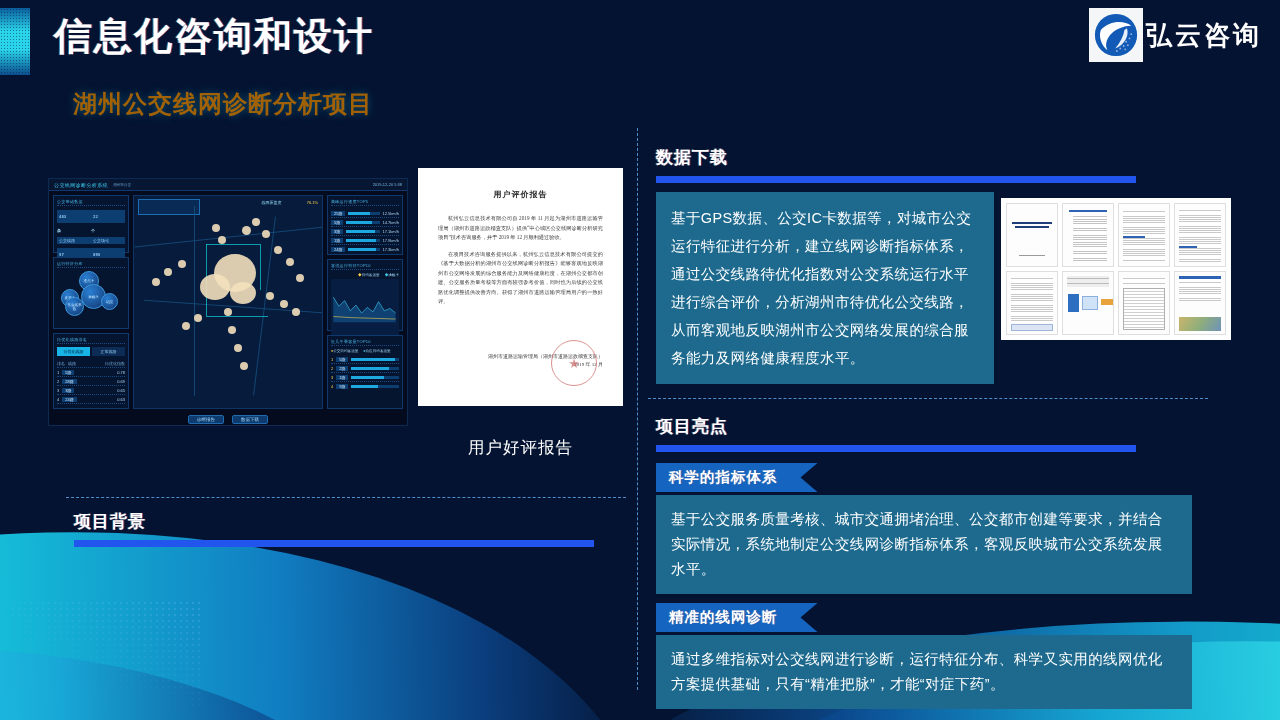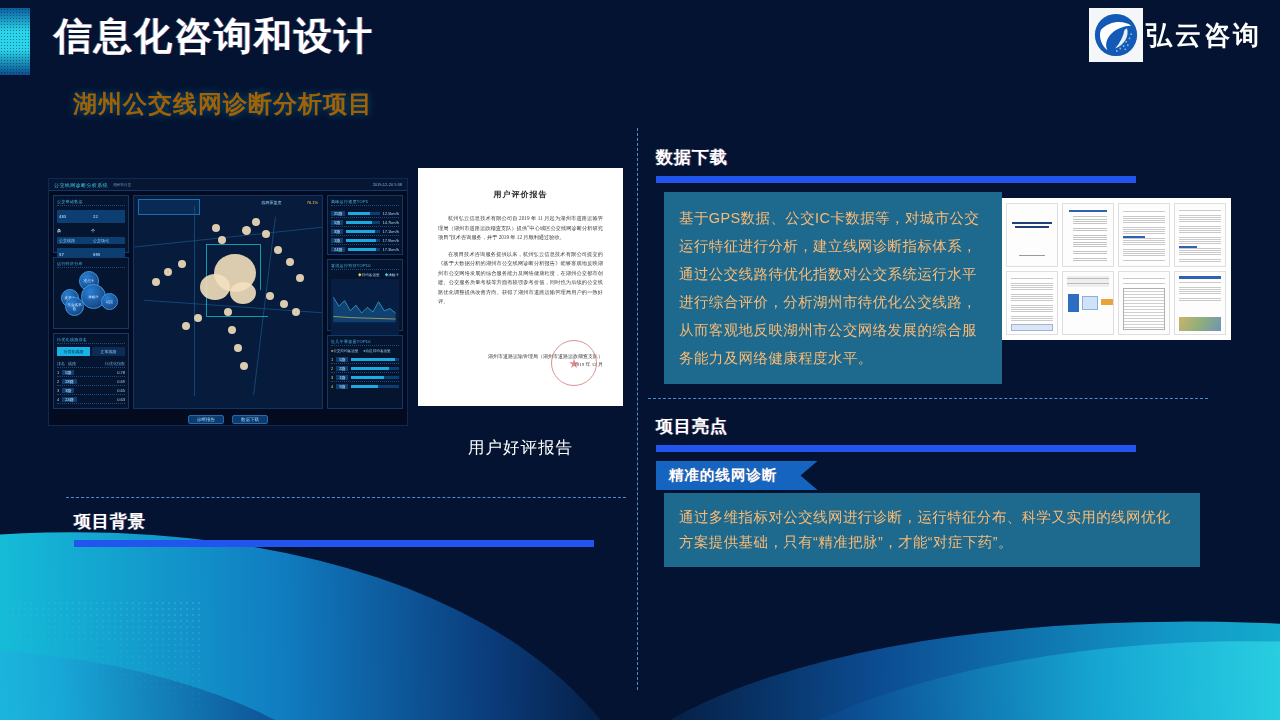--- a/index.html
+++ b/index.html
@@ -100,26 +100,25 @@
   
   .section{ position:absolute; z-index:6; }
   .sec-title{
     font-size:17px; font-weight:bold; color:#ffffff; letter-spacing:1px;
     text-shadow:1px 0 0 rgba(255,80,80,.45), -1px 0 0 rgba(60,200,255,.5);
   }
   .sec-rule{ margin-top:7px; height:7px; background:#2255ee; }
 
   .body-box{
     background:#1d6a8e;
-    color:#fdba74;
+    color:#ffffff;
     font-size:14.5px;
     line-height:28px;
     letter-spacing:.4px;
     padding:12px 15px;
-    margin-left:8px;
   }
 
   
   .ribbon{
     position:relative; display:inline-block;
     background:#1565c0;
     padding:5px 40px 5px 13px;
     font-size:14.5px; font-weight:bold; letter-spacing:1px; color:#ffffff;
     text-shadow:1px 0 0 rgba(255,80,80,.35), -1px 0 0 rgba(60,200,255,.4);
     clip-path:polygon(0 0, 100% 0, calc(100% - 17px) 50%, 100% 100%, 0 100%);
@@ -514,20 +513,24 @@
 <div class="section" style="left:656px;top:146px;width:552px;">
   <div class="sec-title">数据下载</div>
   <div class="sec-rule" style="width:480px;"></div>
   <div class="body-box" style="margin-top:9px;width:338px;">基于GPS数据、公交IC卡数据等，对城市公交运行特征进行分析，建立线网诊断指标体系，通过公交线路待优化指数对公交系统运行水平进行综合评价，分析湖州市待优化公交线路，从而客观地反映湖州市公交网络发展的综合服务能力及网络健康程度水平。</div>
 </div>
 
 <div class="section" style="left:656px;top:415px;width:552px;">
   <div class="sec-title">项目亮点</div>
   <div class="sec-rule" style="width:480px;"></div>
 
+  <div style="margin-top:11px;">
+    <div class="ribbon">科学的指标体系</div>
+    <div class="body-box" style="width:536px;margin-top:3px;line-height:25px;">基于公交服务质量考核、城市交通拥堵治理、公交都市创建等要求，并结合实际情况，系统地制定公交线网诊断指标体系，客观反映城市公交系统发展水平。</div>
+  </div>
 
   <div style="margin-top:9px;">
     <div class="ribbon">精准的线网诊断</div>
     <div class="body-box" style="width:536px;margin-top:3px;line-height:25px;">通过多维指标对公交线网进行诊断，运行特征分布、科学又实用的线网优化方案提供基础，只有“精准把脉”，才能“对症下药”。</div>
   </div>
 </div>
 
 <div class="section" style="left:74px;top:510px;width:540px;">
   <div class="sec-title">项目背景</div>
   <div class="sec-rule" style="width:520px;"></div>

